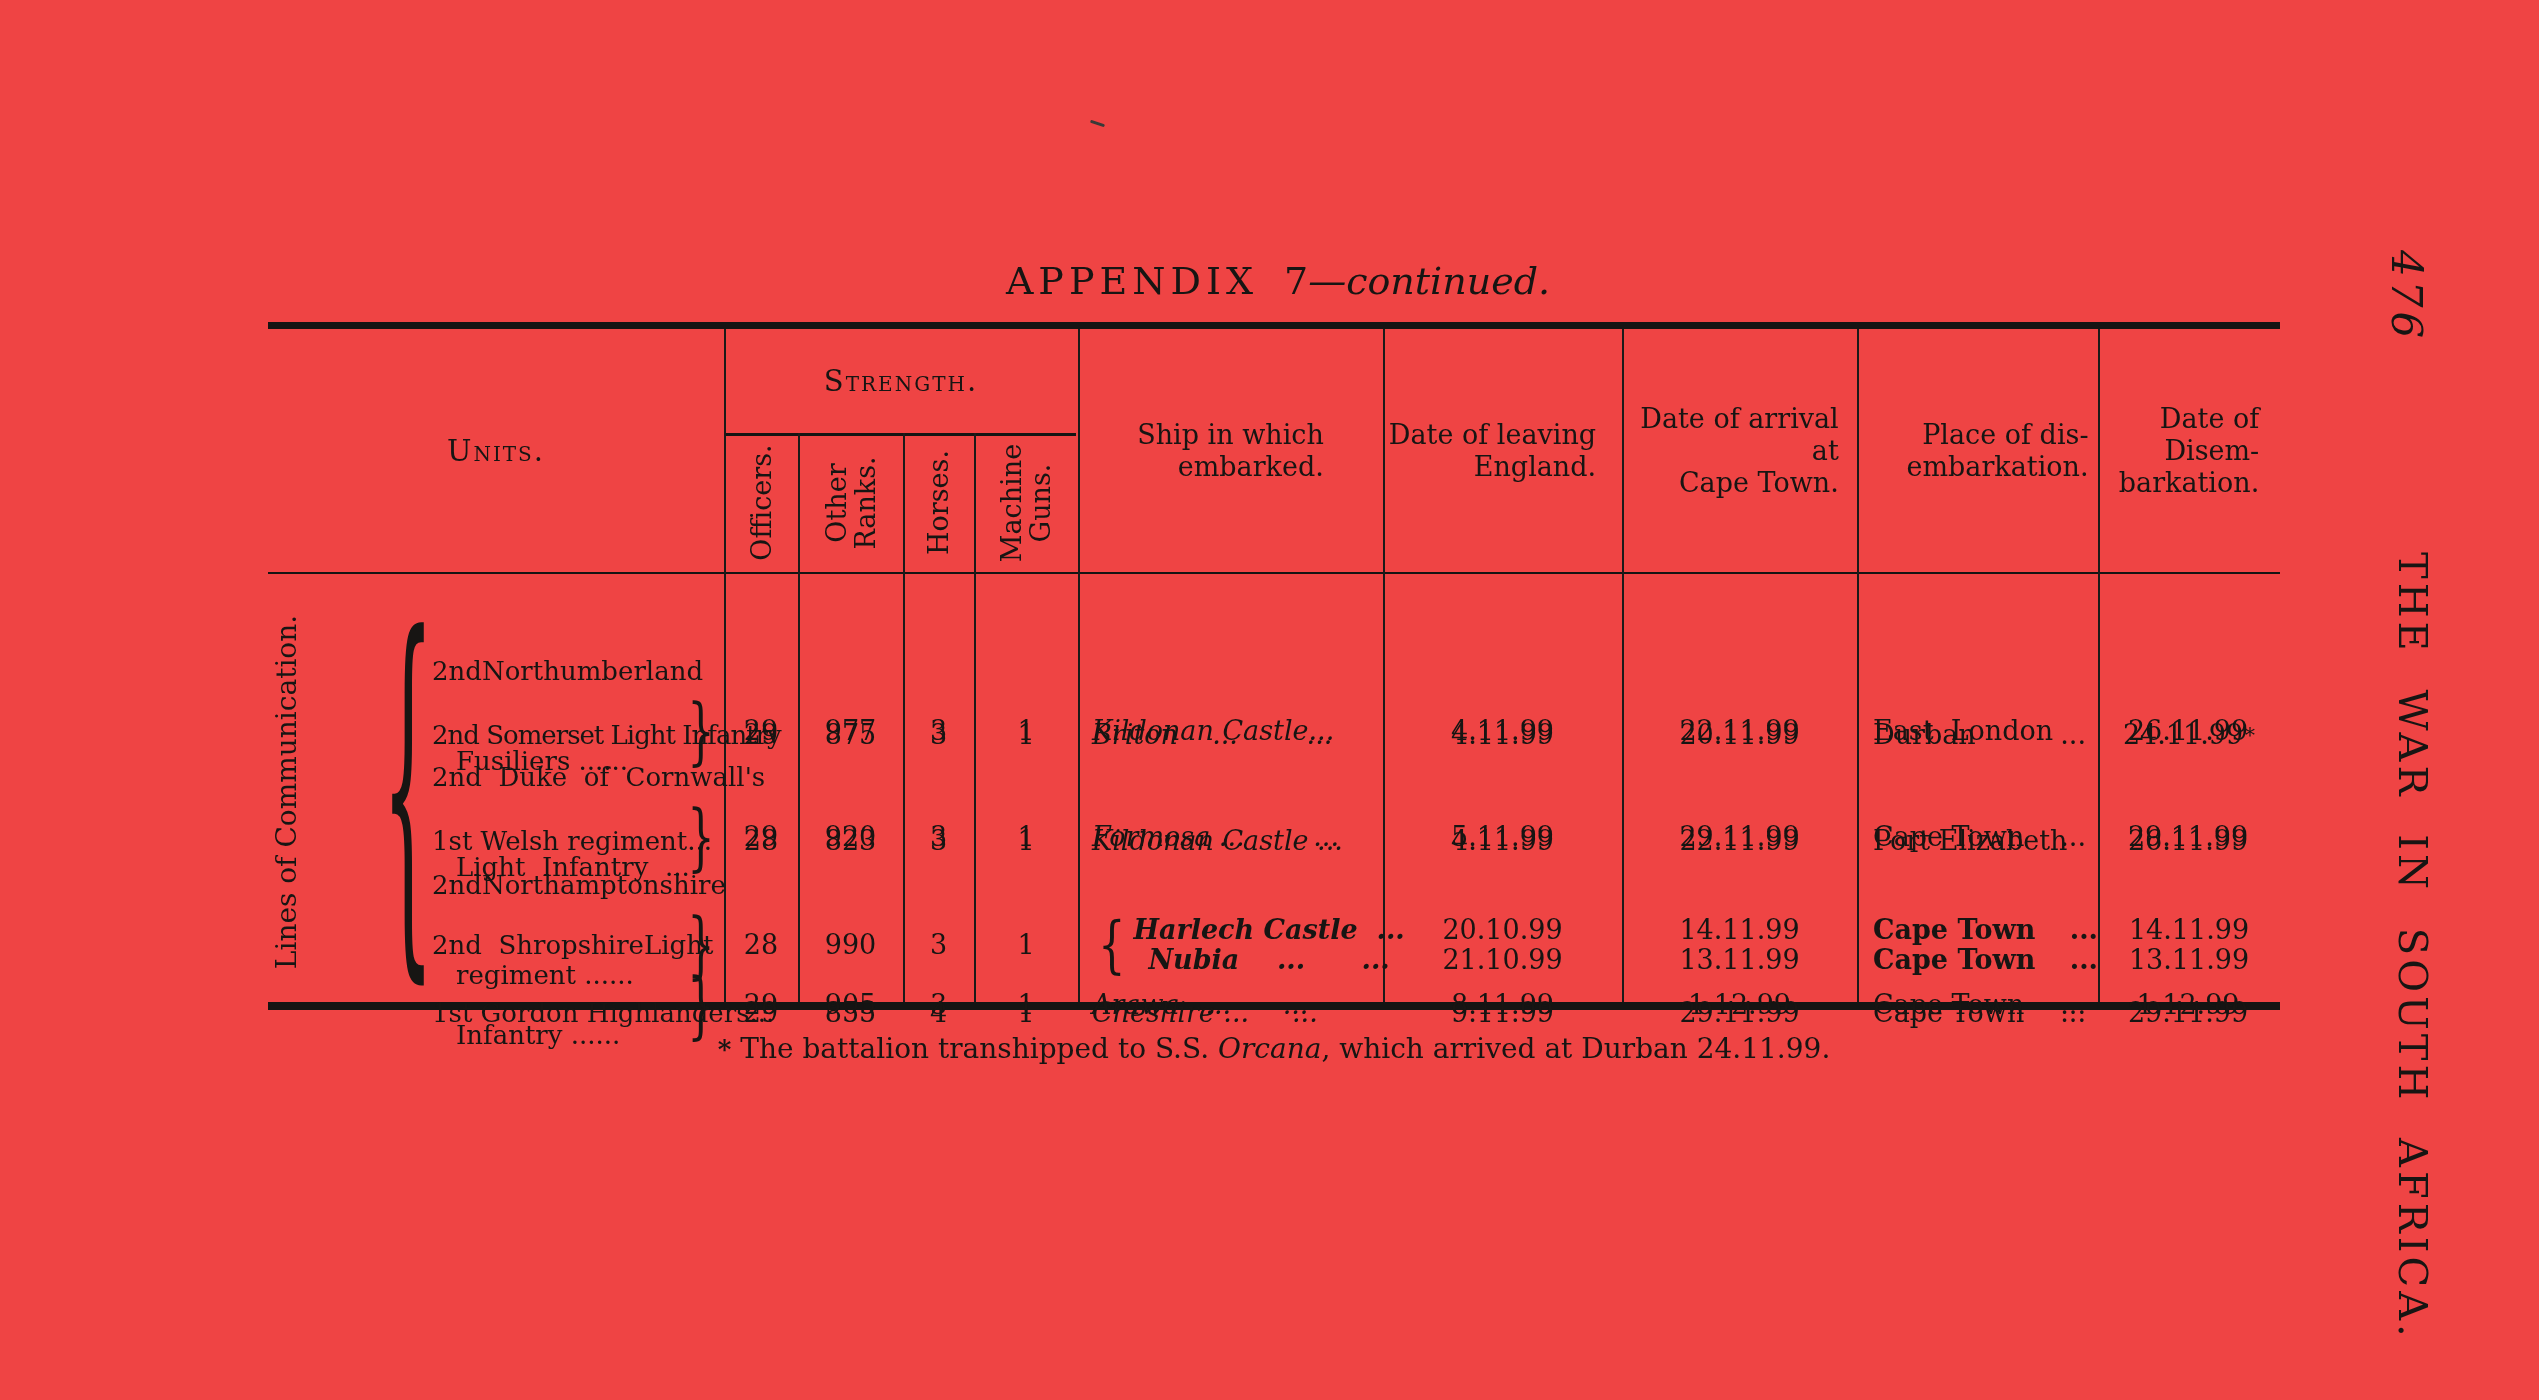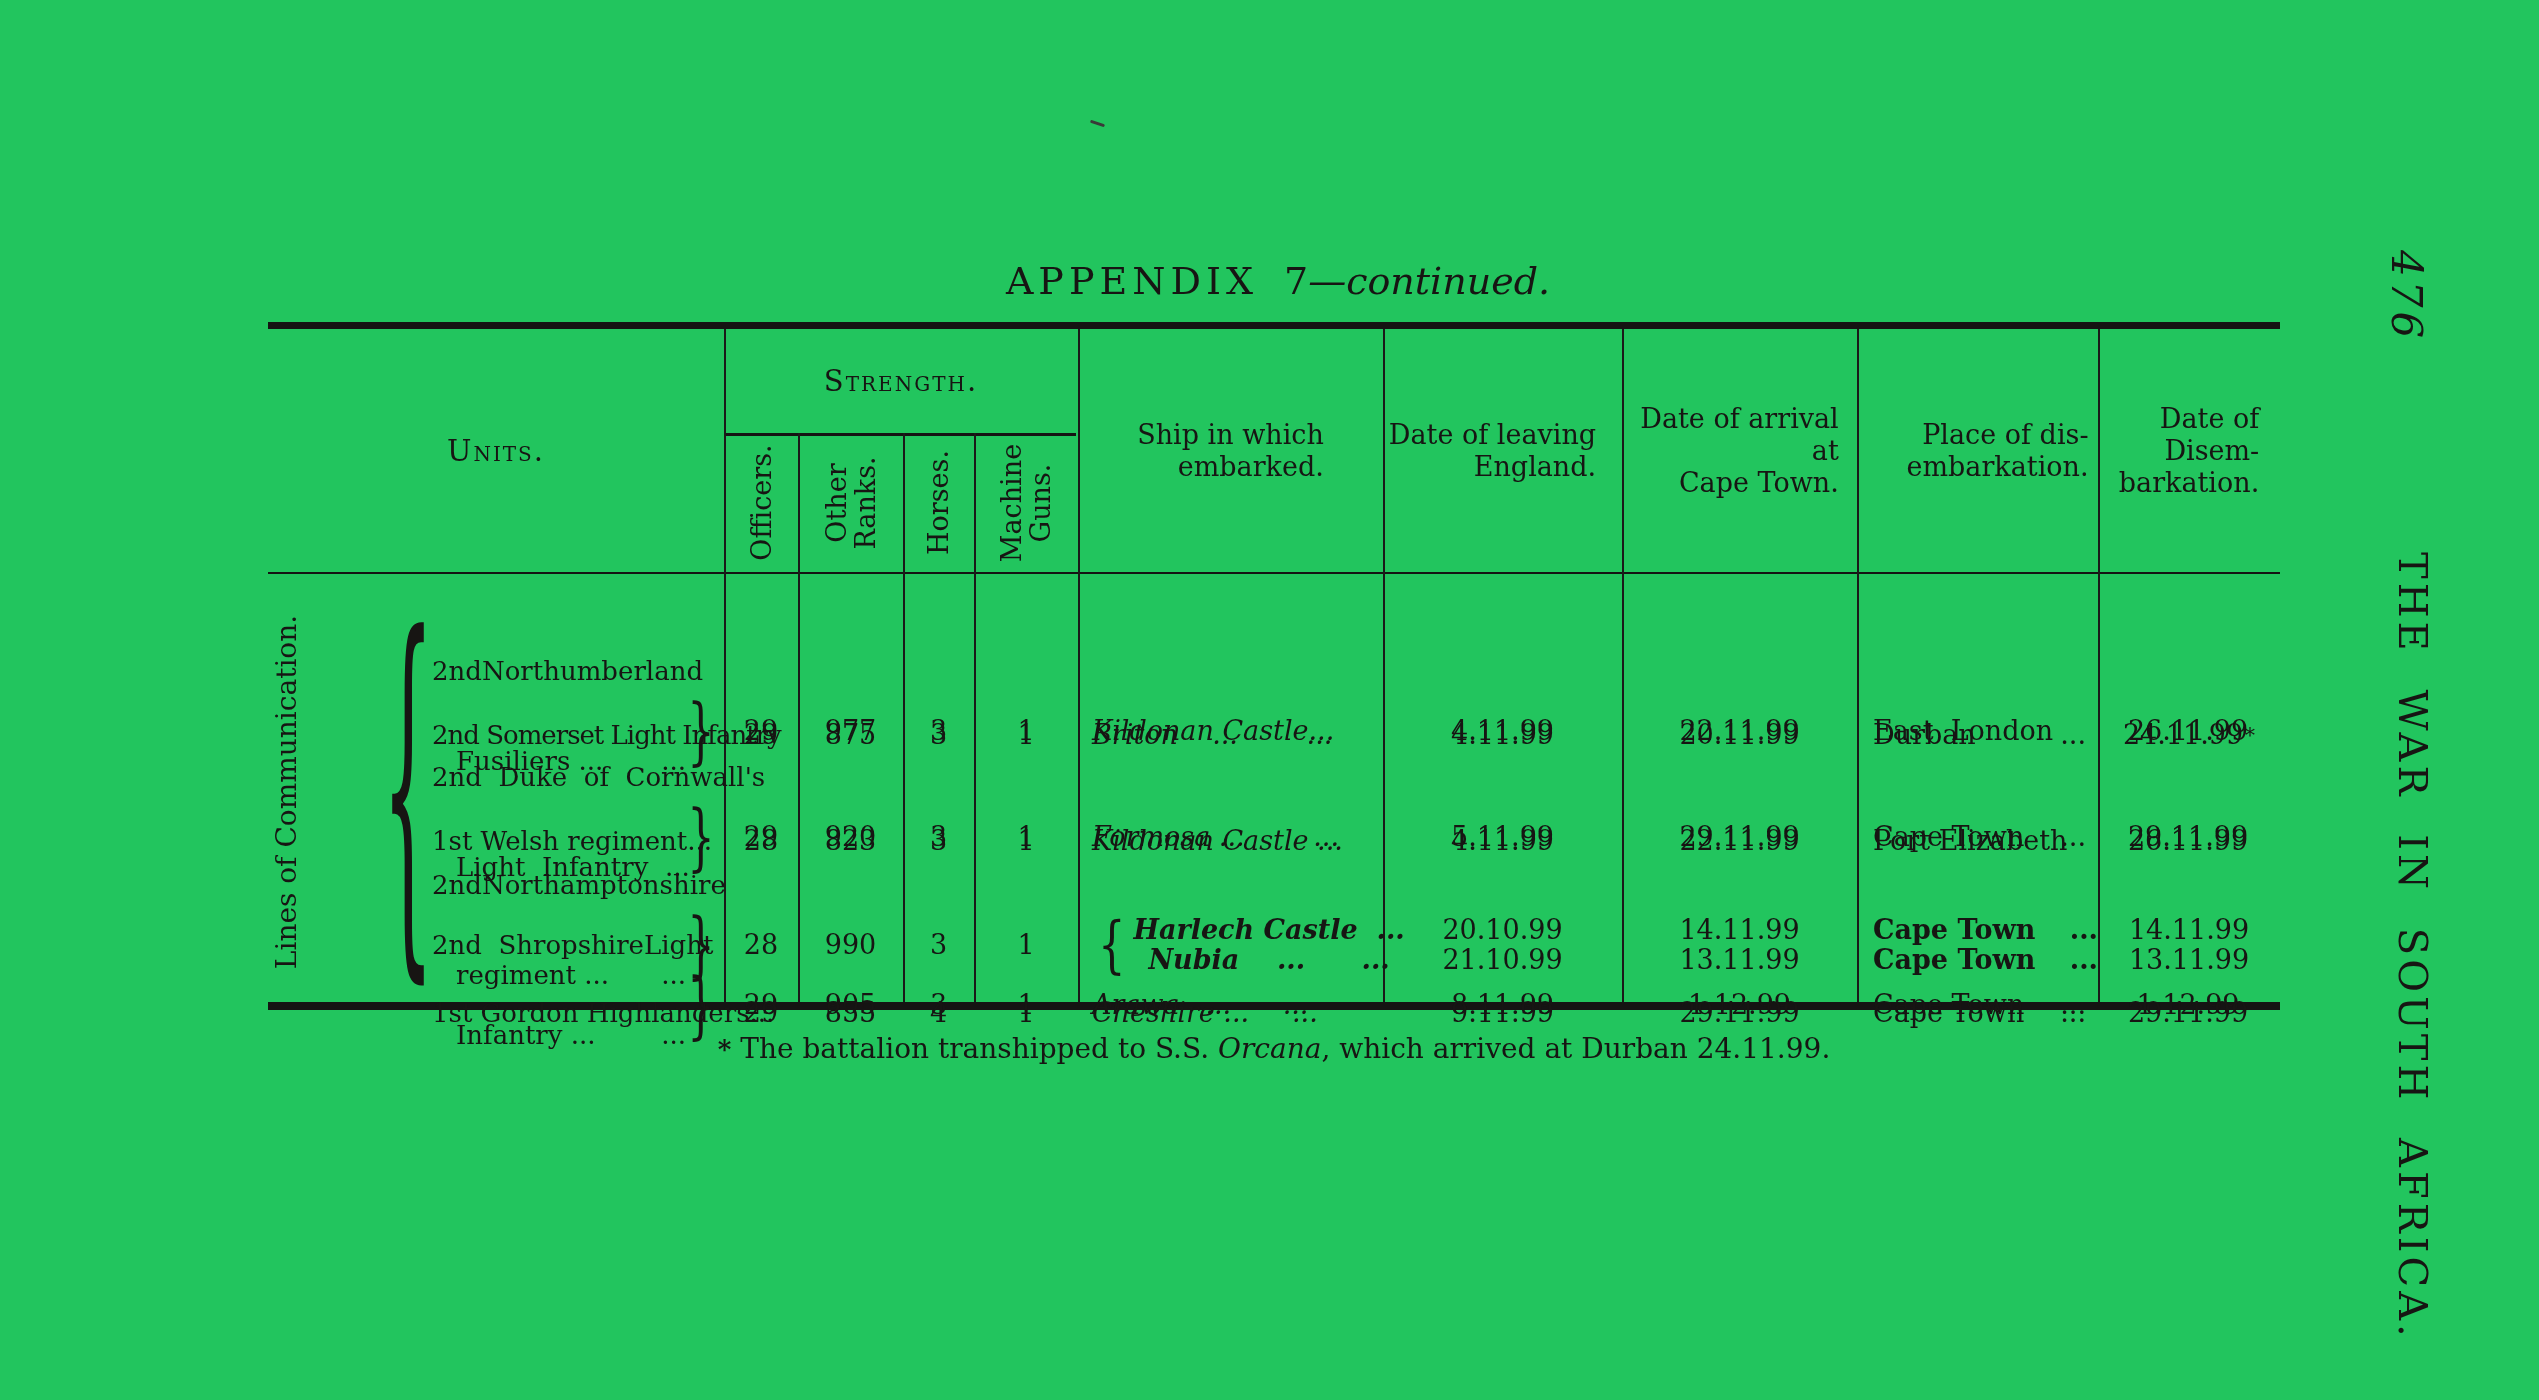--- a/index.html
+++ b/index.html
@@ -1,19 +1,19 @@
 <!DOCTYPE html>
 <html><head>
 <meta charset="utf-8">
 <style>
   html,body{margin:0;padding:0;background:#e8e8e6;}
   .page{
     position:relative;
     width:2539px;height:1400px;
-    background:#22c55e;
+    background:#ef4444;
     overflow:hidden;
     font-family:"DejaVu Serif","Liberation Serif",serif;
     color:#171513;
   }
   
   .title{
     position:absolute;left:1278px;top:258px;transform:translateX(-50%);
     white-space:nowrap;font-size:38px;line-height:46px;
   }
   .title .caps{letter-spacing:5px;}
@@ -58,21 +58,21 @@
   .arr-head{left:1354px;top:7px;width:235px;height:243px;}
   .place-head{left:1589px;top:7px;width:241px;height:243px;padding-left:20px;}
   .disem-head{left:1830px;top:7px;width:182px;height:243px;}
   
   .tbody{position:absolute;left:0;top:252px;width:2012px;height:428px;padding-top:22px;box-sizing:border-box;}
   .trow{display:grid;grid-template-columns:456px 74px 105px 71px 104px 305px 239px 235px 241px 182px;align-items:center;}
   .h64{height:64px;} .h42{height:42px;} .h44{height:44px;} .h60{height:60px;} .h68{height:68px;}
   .c{display:flex;align-items:center;justify-content:center;text-align:center;white-space:pre;line-height:30px;}
   .c.stack{flex-direction:column;}
   .cu{position:relative;display:block;padding:0 38px 0 164px;box-sizing:border-box;white-space:pre;font-size:26px;}
-  .ul{display:flex;justify-content:space-between;line-height:30px;}
+  .ul{display:flex;justify-content:flex-start;line-height:30px;}
   .ul.ind{padding-left:24px;}
   .tight{letter-spacing:-1px;}
   .cs{justify-content:flex-start;padding-left:14px;font-style:italic;box-sizing:border-box;}
   .cp{justify-content:space-between;padding:0 12px 0 16px;box-sizing:border-box;width:100%;}
   .cp-wrap{display:flex;flex-direction:column;width:100%;font-weight:bold;}
   .rbrace{position:absolute;right:0;top:50%;transform:translateY(-54%) scaleX(0.6);font-size:72px;font-weight:400;line-height:0;}
   .star{font-size:20px;vertical-align:14px;margin-left:2px;}
   .group-label{position:absolute;left:18px;top:218px;transform:translate(-50%,-50%) rotate(-90deg);white-space:nowrap;font-size:28px;}
   .group-brace{position:absolute;left:140px;top:212px;transform:translate(-50%,-50%) scale(0.85,4.1);font-size:96px;line-height:0;}
   .ship-brace{font-size:62px;line-height:0;transform:scaleX(0.7);margin-right:2px;font-style:normal;}

